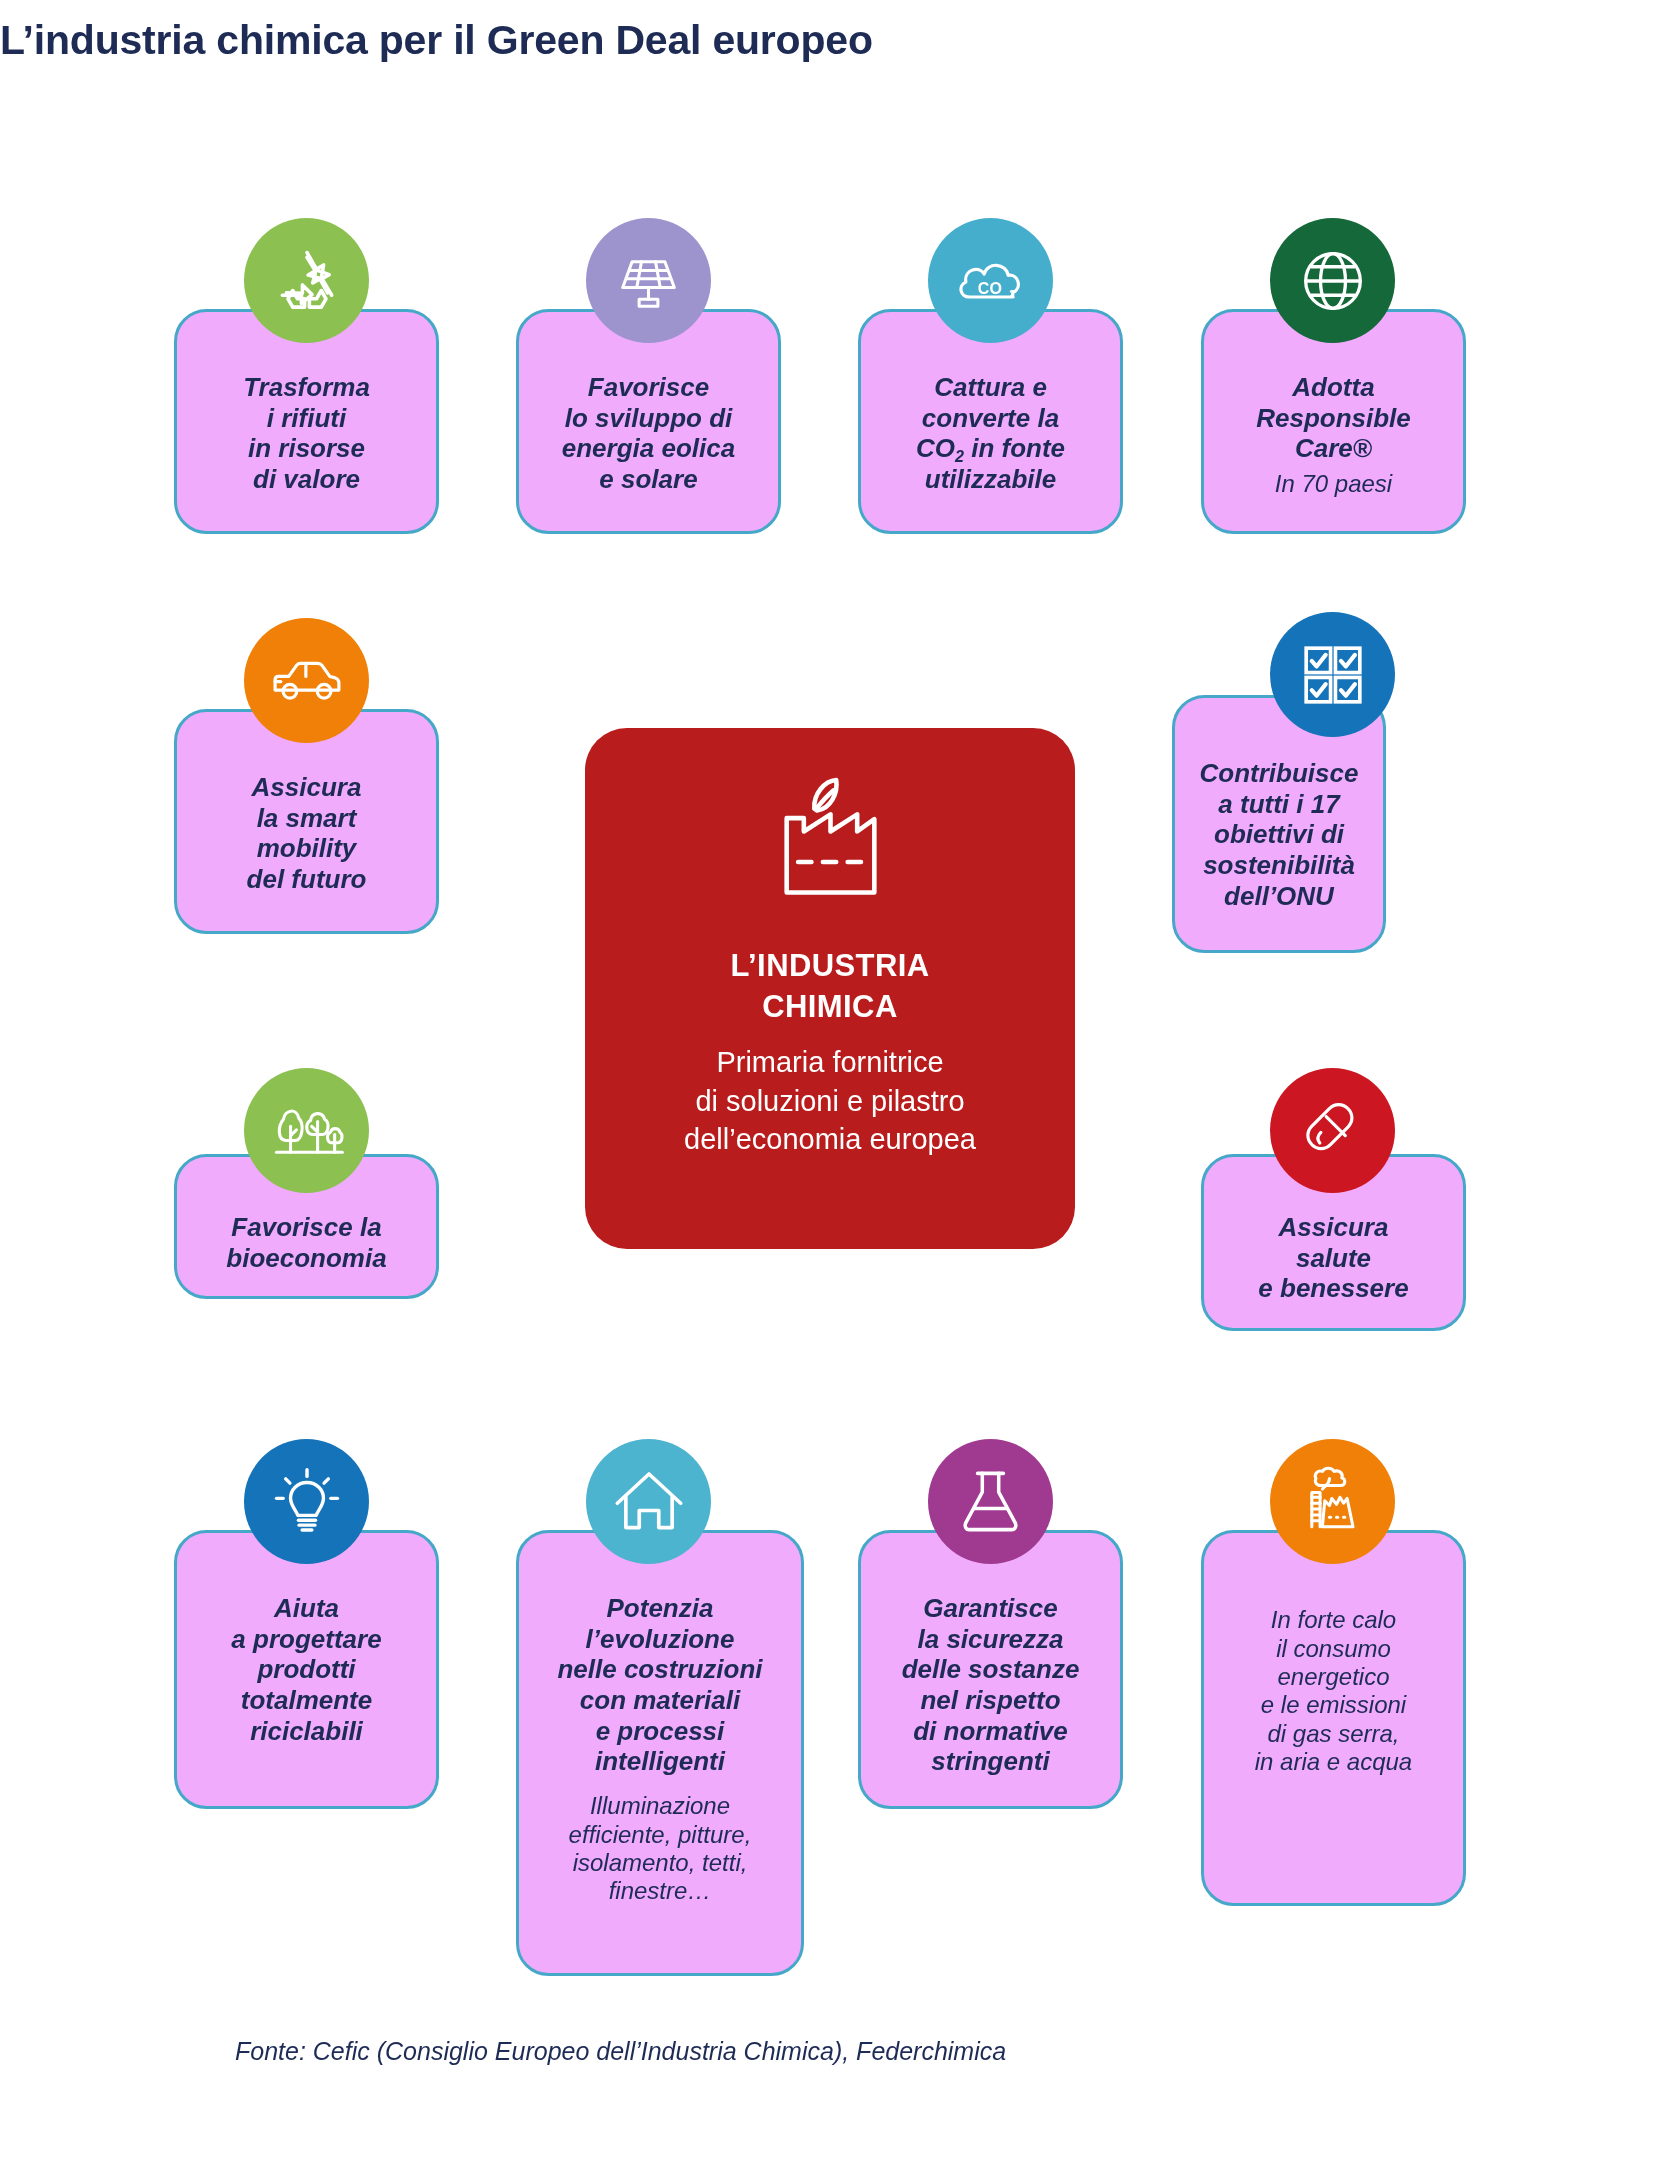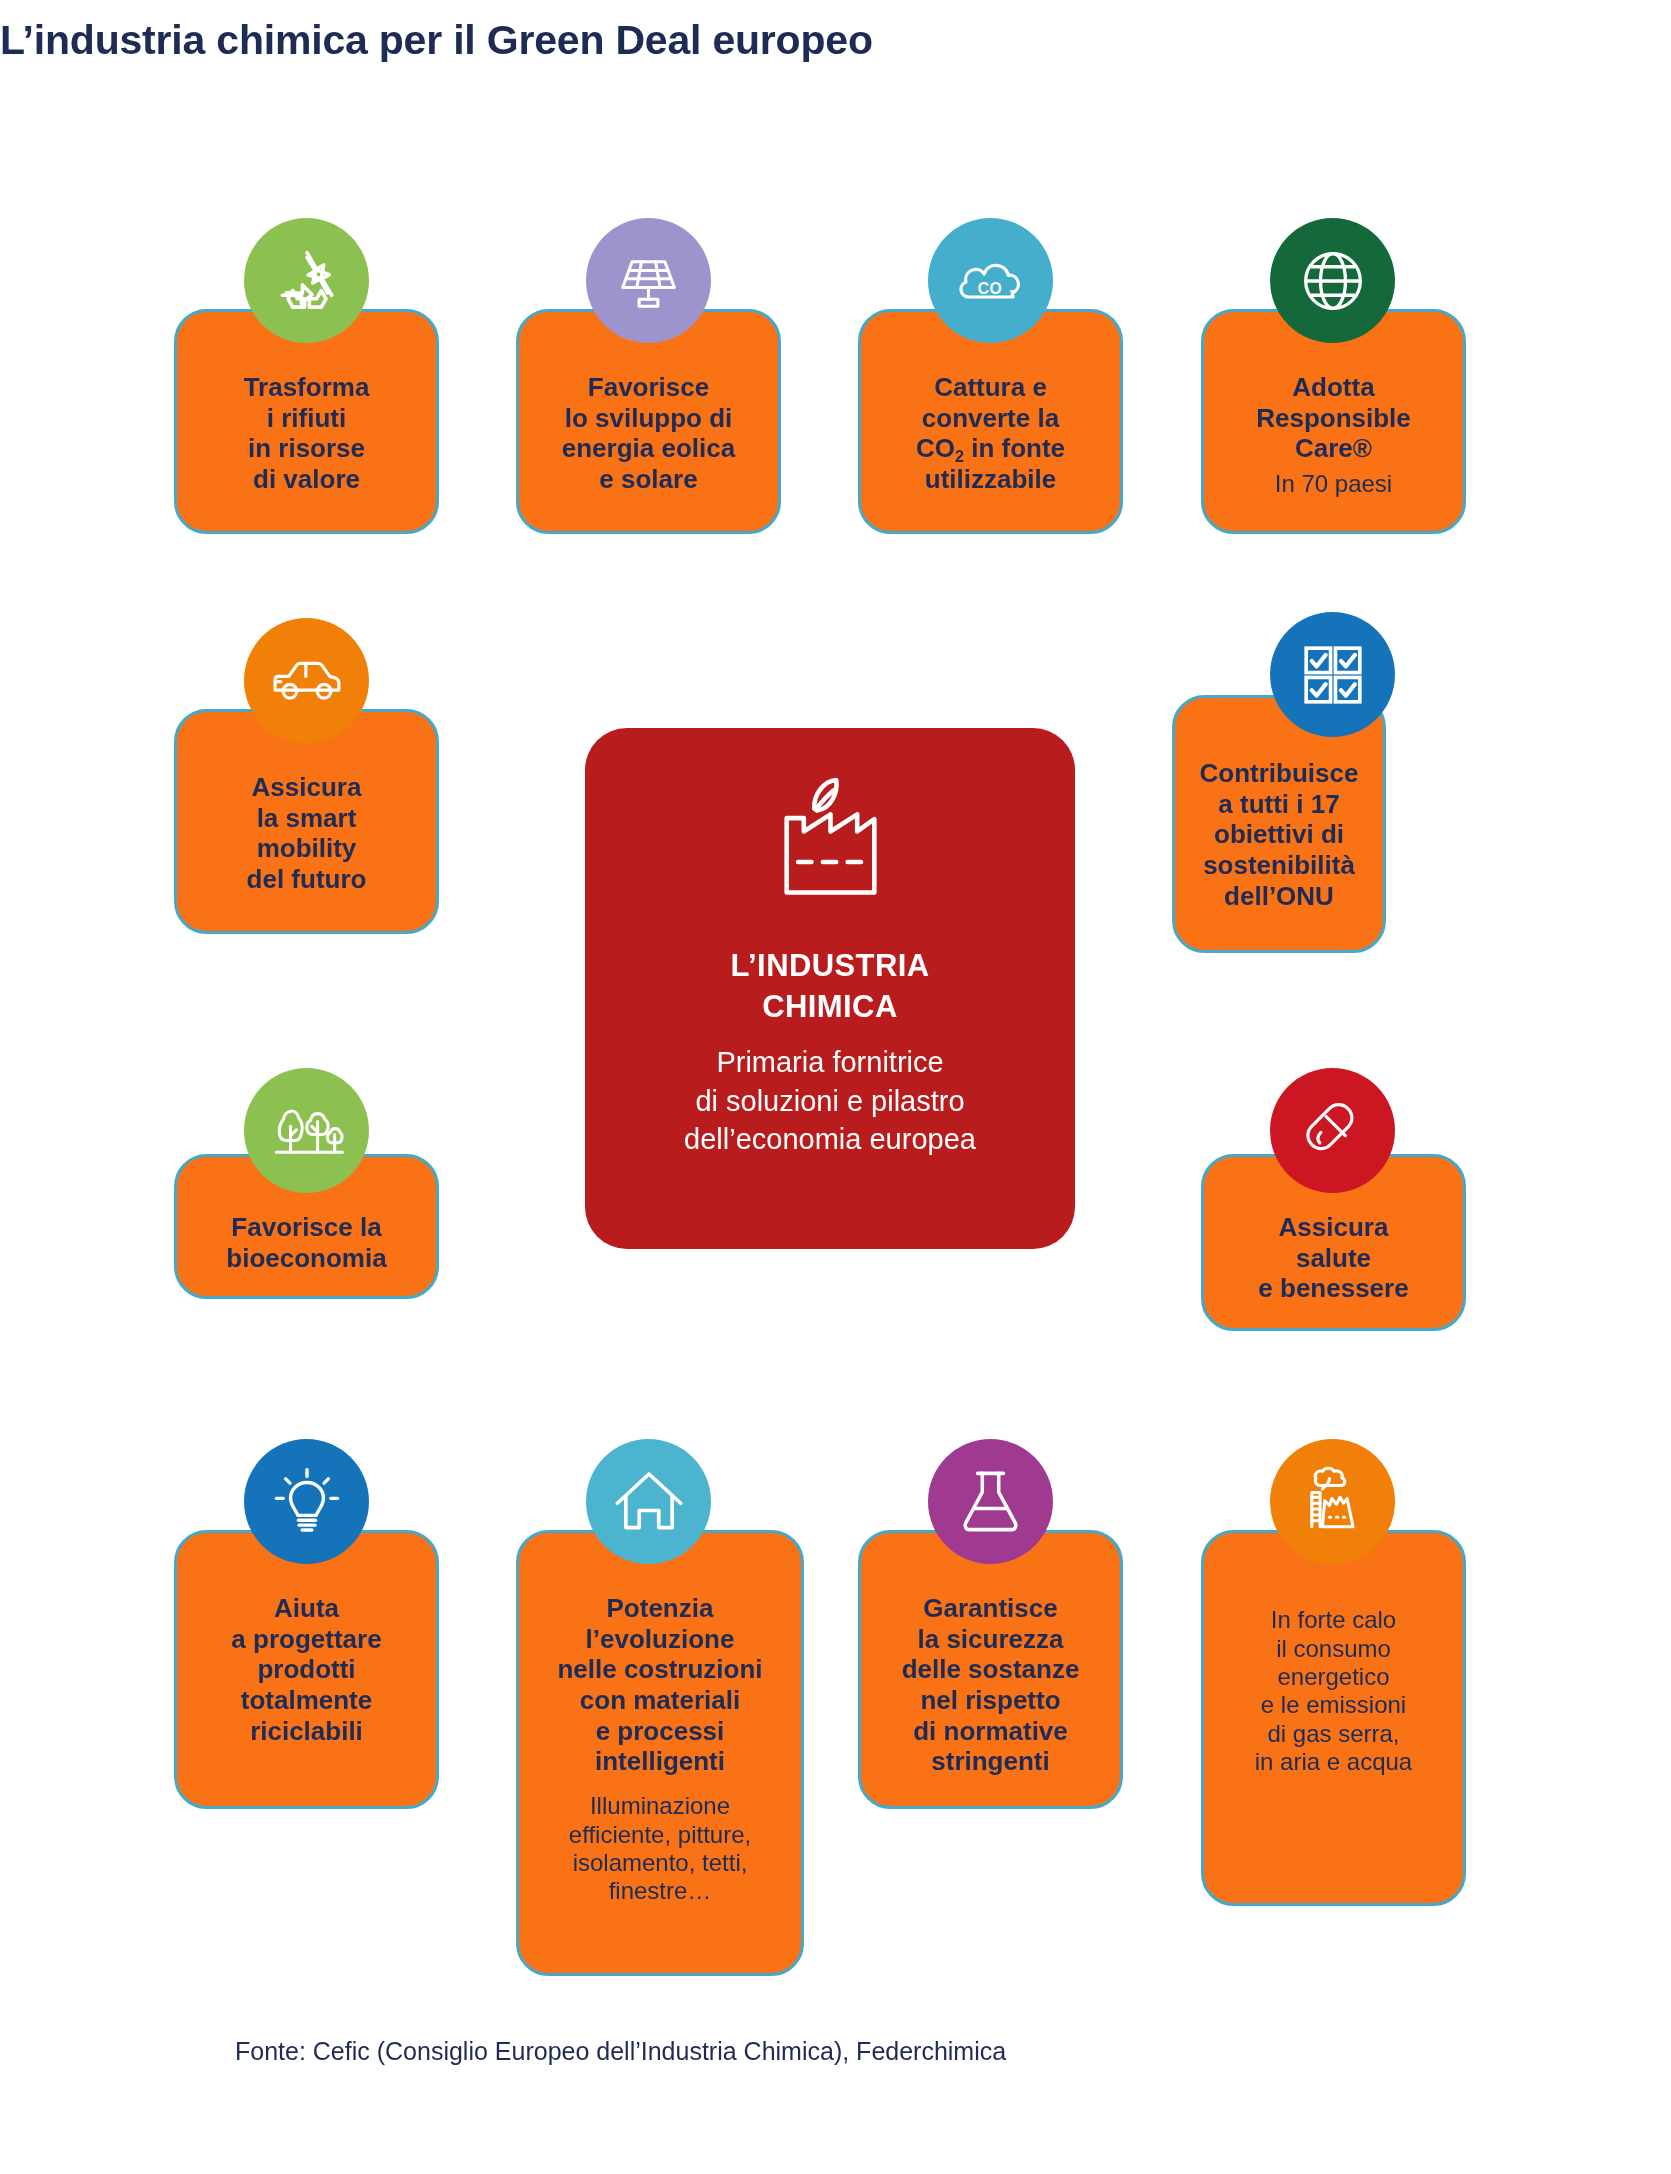--- a/index.html
+++ b/index.html
@@ -7,22 +7,22 @@
     width:1672px;height:2175px;background:#ffffff;
     font-family:"Liberation Sans","DejaVu Sans",sans-serif;
     color:#1d2b55;overflow:hidden;position:relative;
   }
   #page-title{
     position:absolute;left:0;top:17px;width:1672px;text-align:left;
     font-size:41px;font-weight:bold;color:#1d2b55;letter-spacing:-0.2px;
   }
   .card{
     position:absolute;box-sizing:border-box;
-    border:3.3px solid #45a8c8;border-radius:32.5px;background:#f97316;
-    display:flex;flex-direction:column;align-items:center;
+    border:3.3px solid #45a8c8;border-radius:32.5px;background:#f0abfc;
+    display:flex;flex-direction:column;align-items:center;font-style:italic;
   }
   .card .txt{
     width:100%;text-align:center;line-height:1.18;
   }
   .card .title{
     font-weight:bold;font-size:26px;color:#1d2b55;white-space:pre-line;
   }
   .card .sub{
     font-weight:normal;font-size:24px;color:#1d2b55;white-space:pre-line;margin-top:5.7px;
   }
@@ -38,21 +38,21 @@
   }
   #center-box .c-title{
     color:#ffffff;font-weight:bold;font-size:31px;text-align:center;
     line-height:1.32;white-space:pre-line;letter-spacing:0.4px;
   }
   #center-box .c-sub{
     color:#ffffff;font-weight:normal;font-size:29px;text-align:center;
     line-height:1.33;white-space:pre-line;margin-top:15.3px;
   }
   #footer-source{
-    position:absolute;left:235px;top:2037px;font-size:25px;color:#1d2b55;
+    position:absolute;left:235px;top:2037px;font-size:25px;color:#1d2b55;font-style:italic;
   }
   sub{font-size:.62em;vertical-align:baseline;position:relative;top:.28em;}
 </style>
 </head>
 <body>
 
 <div id="page-title">L’industria chimica per il Green Deal europeo</div>
 
 <div class="card" style="left:174px;top:309px;width:265px;height:225px;padding-top:60px;">
   <div class="txt title">Trasforma

